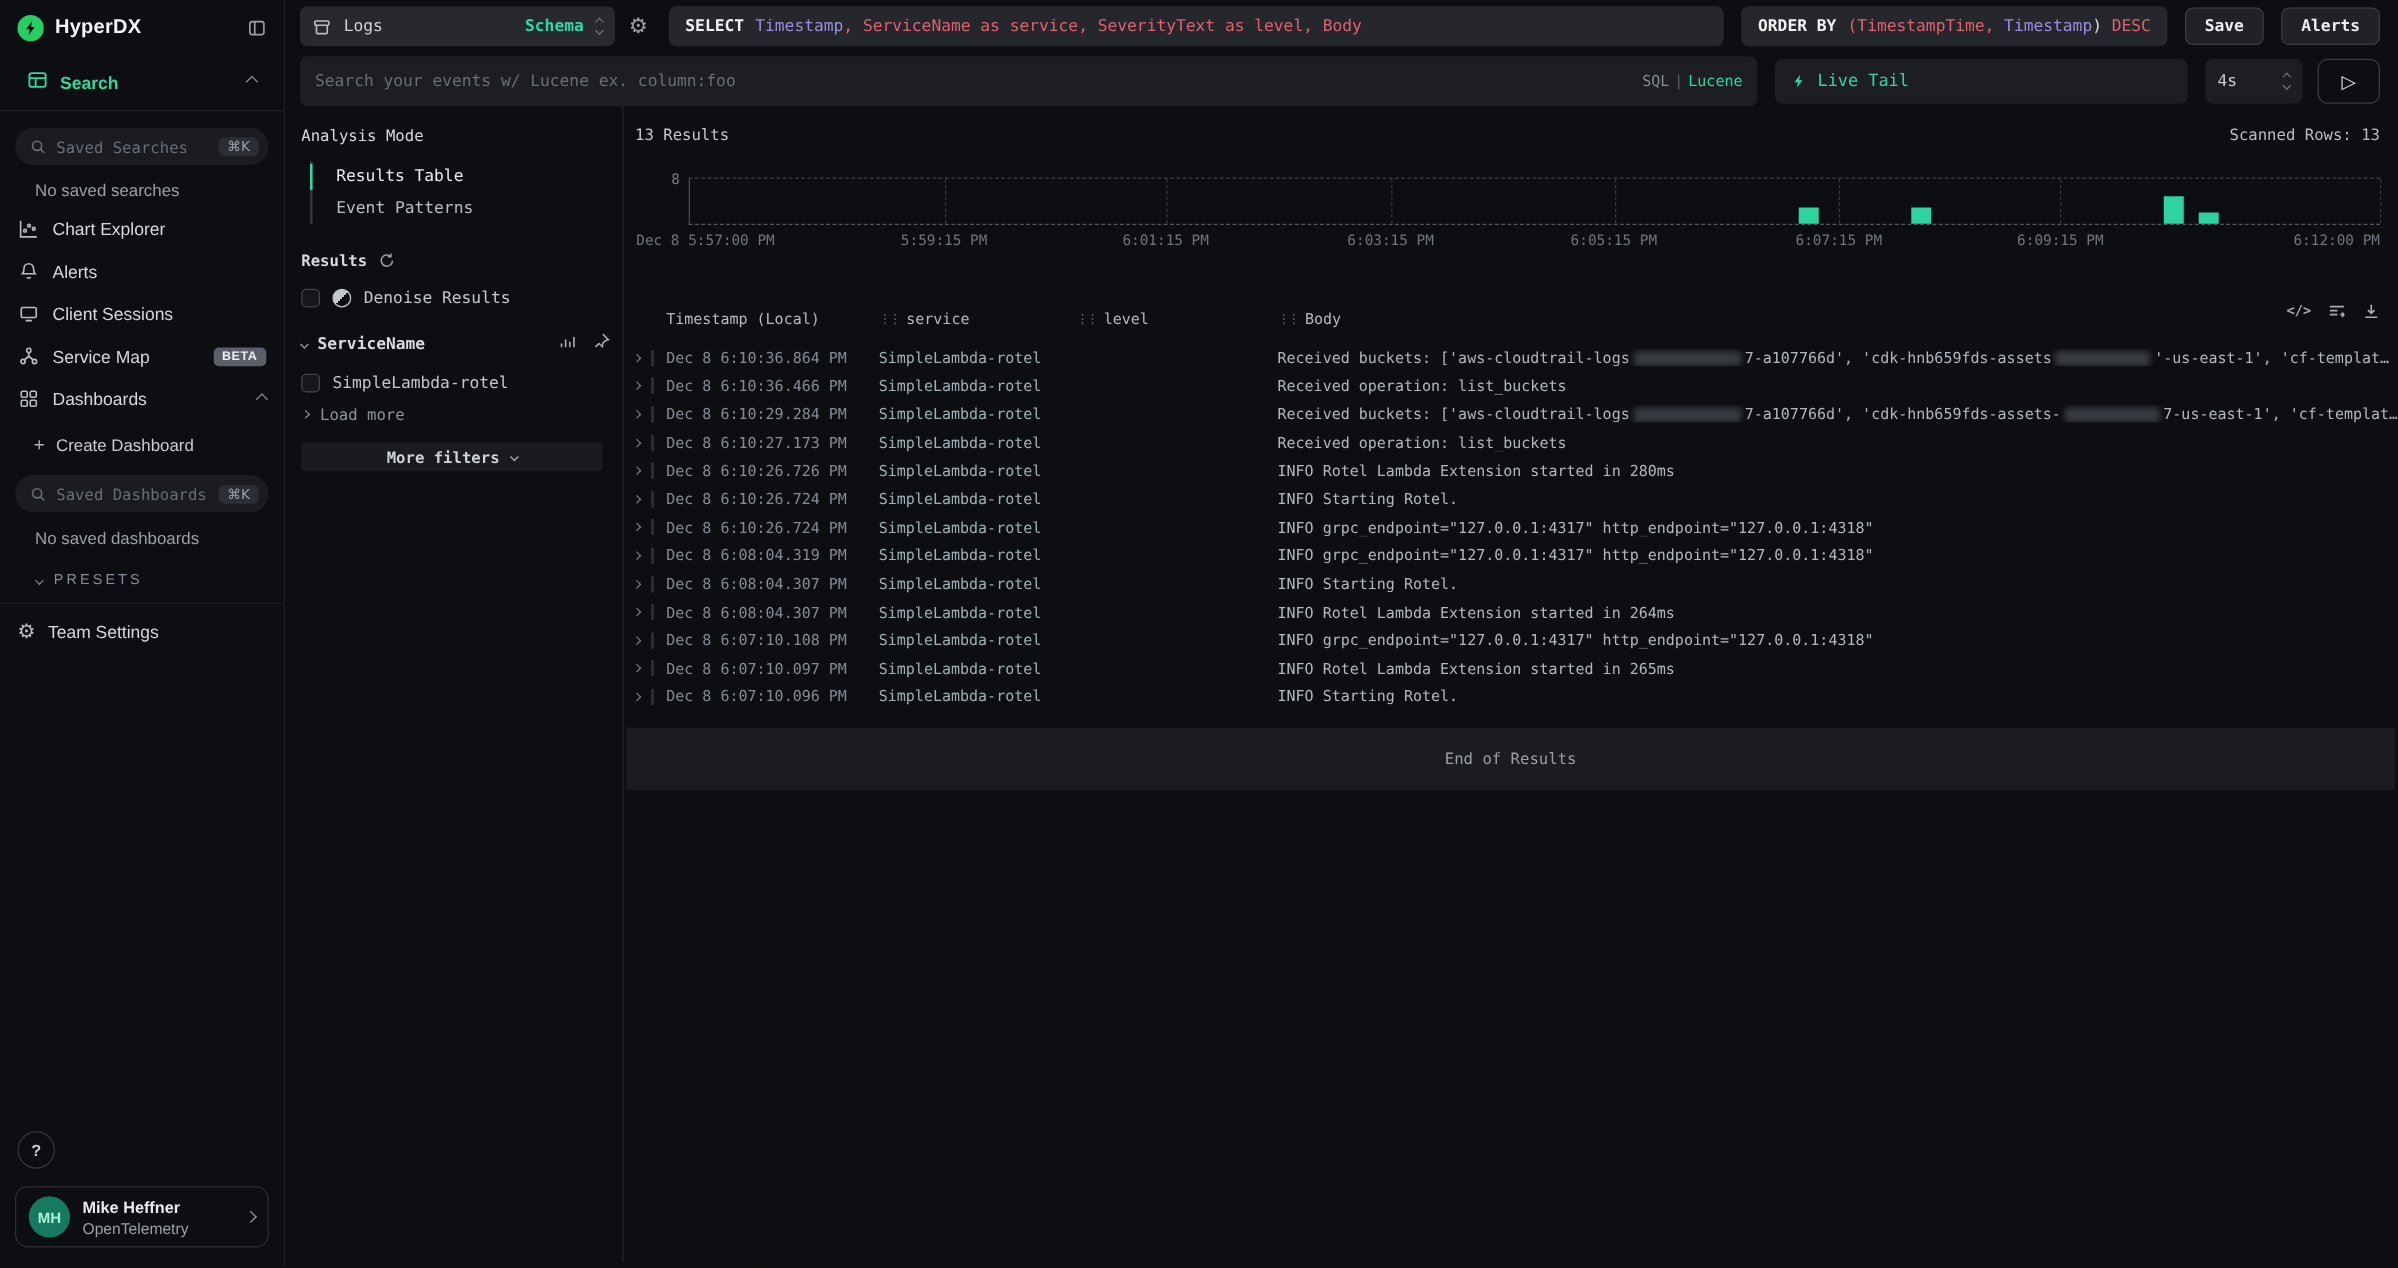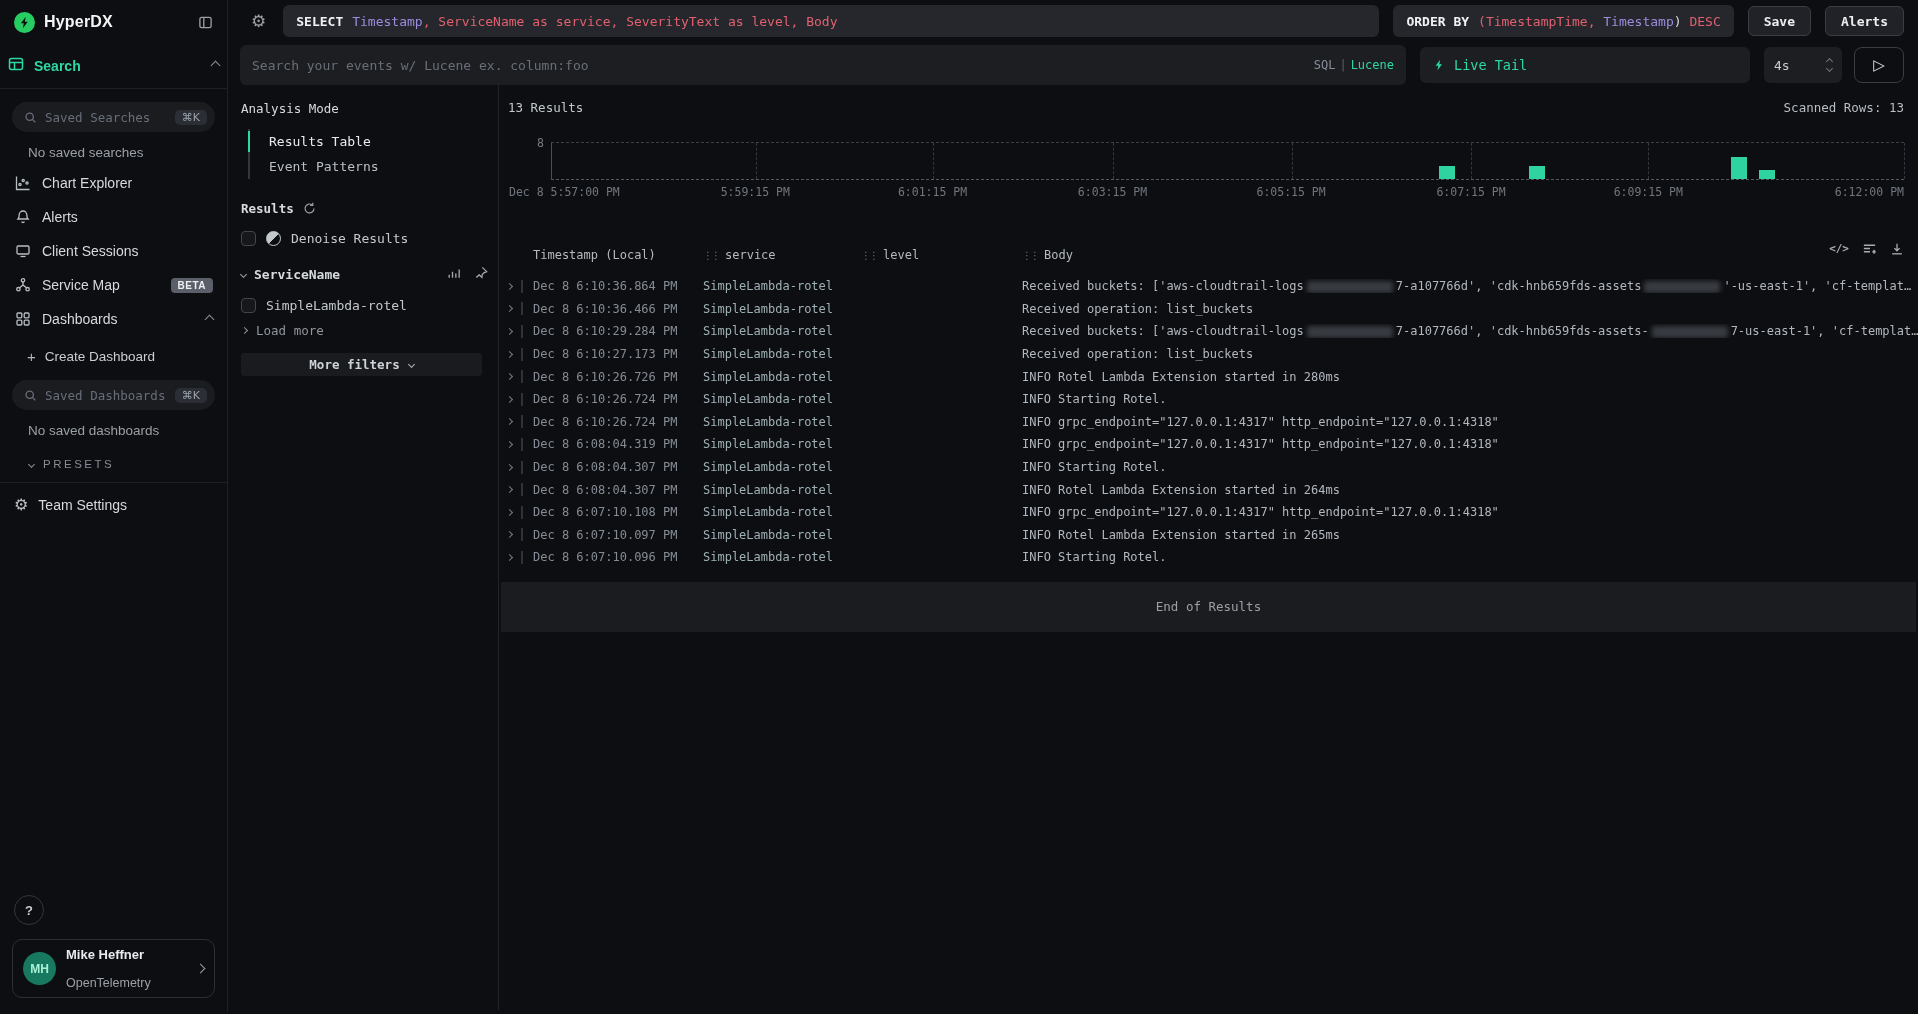--- a/index.html
+++ b/index.html
@@ -7,21 +7,21 @@
   body { font-family:"Liberation Sans","DejaVu Sans",sans-serif; color:#d4d7db; }
   .mono { font-family:"DejaVu Sans Mono","Liberation Mono",monospace; }
   .app { display:grid; grid-template-columns:228px 1fr; height:1012px; }
 
   
   .sidebar { border-right:1px solid #1e2126; display:flex; flex-direction:column; background:#0d0e11; }
   .logo-row { height:44px; display:flex; align-items:center; gap:9px; padding:0 14px; }
   .logo-badge { width:21px; height:21px; border-radius:50%; background:#27cd62; color:#0c130e; display:flex; align-items:center; justify-content:center; flex:none; }
   .brand { font-weight:bold; font-size:16px; color:#f2f4f6; letter-spacing:.2px; }
   .collapse { margin-left:auto; color:#9aa0a8; display:flex; }
-  .search-hdr { display:flex; align-items:center; gap:10px; padding:12px 8px 13px; color:#2dd9a3; font-weight:bold; font-size:14px; }
+  .search-hdr { display:flex; align-items:center; gap:10px; padding:12px 22px 13px; color:#2dd9a3; font-weight:bold; font-size:14px; }
   .search-hdr .chev { margin-left:auto; color:#8a9097; }
   .divider { height:1px; background:#1d2024; }
   .pill-search { margin:13px 12px 0; height:30px; background:#1a1c20; border-radius:15px; display:flex; align-items:center; gap:8px; padding:0 8px 0 12px; color:#686e78; font-size:12.5px; }
   .kbd { margin-left:auto; background:#2b2e34; border-radius:5px; padding:1px 7px; font-size:11px; color:#9aa1ab; font-family:"DejaVu Sans",sans-serif; }
   .muted-line { padding:13px 14px 6px 28px; color:#9aa0a6; font-size:13.5px; }
   .nav-item { display:flex; align-items:center; gap:11px; height:34px; padding:0 14px; font-size:14px; color:#d6d9dd; cursor:pointer; }
   .nav-item .ic { color:#b9bec4; display:flex; width:17px; justify-content:center; }
   .badge-beta { margin-left:auto; background:#5a5f6a; color:#eceef1; font-size:10px; font-weight:bold; border-radius:4px; padding:2px 7px; letter-spacing:.5px; }
   .nav-item .chev { margin-left:auto; color:#8a9097; }
   .create-dash { display:flex; align-items:center; gap:9px; padding:12px 14px 2px 27px; font-size:13.5px; color:#c9cdd2; cursor:pointer; }
@@ -29,21 +29,21 @@
   .presets-hdr { display:flex; align-items:center; gap:9px; padding:14px 14px 2px 29px; color:#868d96; font-size:11.5px; letter-spacing:2.5px; }
   .preset-item { padding:8px 14px 8px 29px; font-size:13.5px; color:#c6cad0; cursor:pointer; }
   .sb-divider2 { height:1px; background:#1d2024; margin-top:10px; }
   .team { display:flex; align-items:center; gap:10px; padding:14px 14px; font-size:14px; color:#d6d9dd; cursor:pointer; }
   .gear-glyph { font-family:"DejaVu Sans",sans-serif; color:#b9bec4; font-size:16px; line-height:1; }
   .sidebar-bottom { margin-top:auto; padding:0 12px 14px; }
   .help-circle { width:30px; height:30px; border-radius:50%; border:1px solid #33363c; color:#c9ccd1; background:transparent; font-size:13px; font-weight:bold; margin:0 0 14px 2px; cursor:pointer; }
   .user-card { border:1px solid #2c2f34; border-radius:10px; display:flex; align-items:center; gap:10px; padding:7px 10px; cursor:pointer; }
   .avatar { width:33px; height:33px; border-radius:50%; background:#17795f; color:#a9f1d6; font-size:12px; font-weight:bold; display:flex; align-items:center; justify-content:center; flex:none; }
   .user-name { font-size:13px; font-weight:bold; color:#e9ebee; }
-  .user-org { font-size:12.5px; color:#9aa0a6; margin-top:14px; }
+  .user-org { font-size:12.5px; color:#9aa0a6; margin-top:3px; }
   .user-card .chev { margin-left:auto; color:#9aa0a6; }
 
   
   .chev { display:inline-block; width:7px; height:7px; border-right:1.6px solid currentColor; border-bottom:1.6px solid currentColor; flex:none; }
   .chev.r { transform:rotate(-45deg); }
   .chev.d { transform:rotate(45deg); }
   .chev.u { transform:rotate(-135deg); }
   .chev.sm { width:5px; height:5px; }
 
   
@@ -254,20 +254,34 @@
           <div class="user-org">OpenTelemetry</div>
         </span>
         <span class="chev r"></span>
       </div>
     </div>
   </aside>
 
   <div class="main-col">
     <div class="topbar">
       <div class="r1">
+        <div class="source mono">
+          <span class="ic">
+            <svg width="15" height="15" viewBox="0 0 16 16" fill="none" stroke="currentColor" stroke-width="1.4">
+                <rect x="2" y="3" width="12" height="3.6" rx="1"></rect>
+                <path d="M3.4 6.6v6.2a1 1 0 0 0 1 1h7.2a1 1 0 0 0 1-1V6.6"></path>
+              </svg>
+          </span>
+          <span>Logs</span>
+          <span class="schema">Schema</span>
+          <span class="updown">
+              <span class="chev u sm"></span>
+              <span class="chev d sm"></span>
+            </span>
+        </div>
         <button class="gearbtn">⚙</button>
         <div class="sqlbar mono">
           <span class="kw">SELECT</span>
           <span id="sql-parts"><span class="seg-purple">Timestamp</span><span class="seg-red">, </span><span class="seg-red">ServiceName as service</span><span class="seg-red">, </span><span class="seg-red">SeverityText as level</span><span class="seg-red">, </span><span class="seg-red">Body</span></span>
         </div>
         <div class="orderby mono">
           <span class="kw">ORDER BY</span>
           <span id="ob-parts"><span class="seg-red">(TimestampTime</span><span class="seg-red">, </span><span class="seg-purple">Timestamp</span><span class="seg-white">)</span><span class="seg-red"> DESC</span></span>
         </div>
         <button class="btn mono">Save</button>

